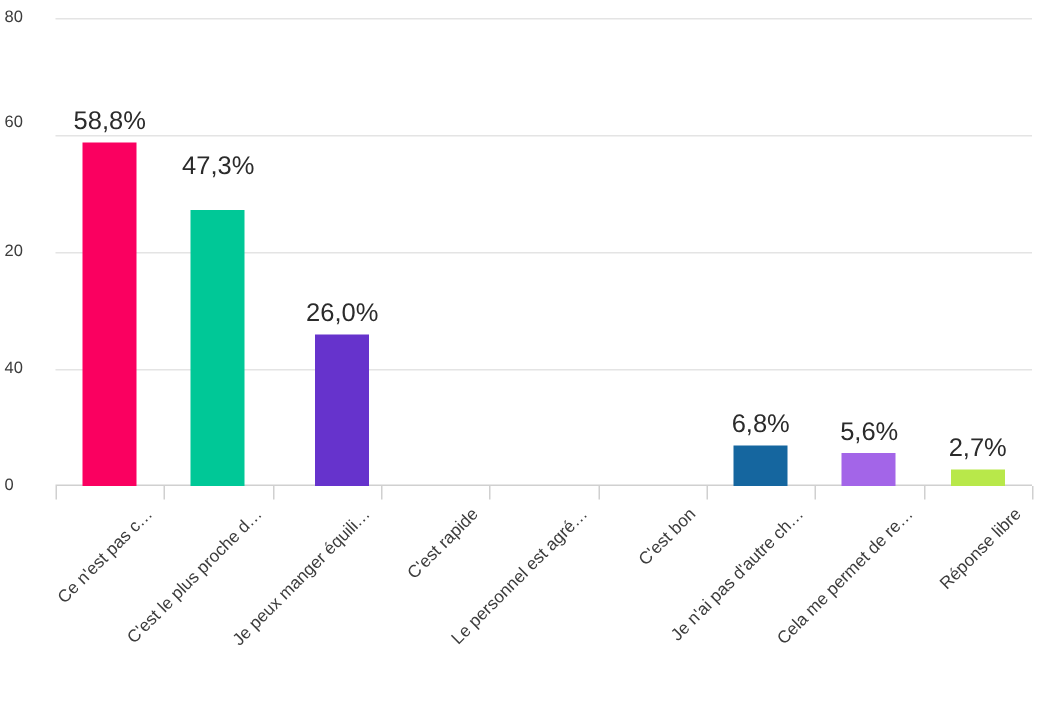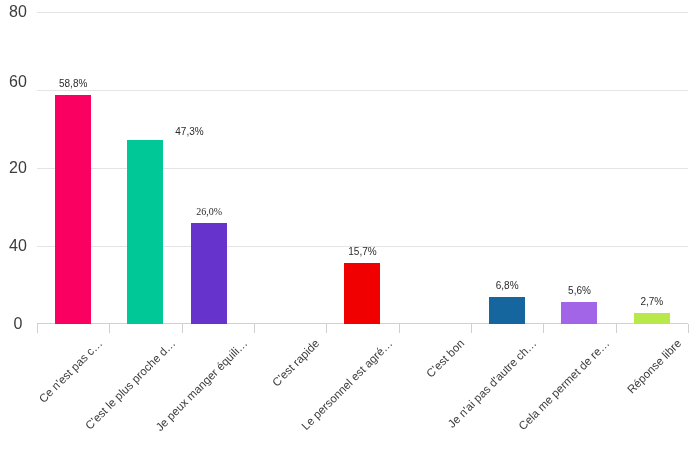--- a/index.html
+++ b/index.html
@@ -39,22 +39,22 @@
     background: #e4e4e4;
   }
   .gridline.baseline {
     background: #d0d0d0;
   }
 
   .ytick-label {
     position: absolute;
     right: 0;
     width: 30px;
-    text-align: center;
-    font-size: 16px;
+    text-align: left;
+    font-size: 11px;
     color: #3c3c3c;
     line-height: 1;
     transform: translateY(-50%);
   }
   .ytick-wrap {
     position: absolute;
     left: 0;
     top: 12px;
     width: 33px;
     height: 312px;
@@ -78,21 +78,21 @@
     bottom: 0;
     left: 50%;
     transform: translateX(-50%);
     width: 36px;
   }
   .bar-value {
     position: absolute;
     left: 50%;
     transform: translateX(-50%);
     white-space: nowrap;
-    font-size: 10px;
+    font-size: 17px;
     color: #2b2b2b;
     line-height: 1;
   }
 
   
   .xaxis-layer {
     position: absolute;
     left: 37px;
     top: 324px;
     width: 651px;
@@ -141,29 +141,25 @@
     <div class="gridline baseline" style="top:311px;"></div>
   </div>
 
   <div class="bars-layer" id="bars-layer">
       <div class="bar-slot" style="left: 0px; width: 72.3333px;">
         <div class="bar" title="Ce n'est pas c… 58,8%" style="height: 229.32px; background: rgb(250, 0, 96);"></div>
         <div class="bar-value" style="bottom: 235.32px;">58,8%</div>
       </div>
       <div class="bar-slot" style="left: 72.3333px; width: 72.3333px;">
         <div class="bar" title="C'est le plus proche d… 47,3%" style="height: 184.47px; background: rgb(0, 200, 151);"></div>
-        <div class="bar-value" style="bottom: 187px; margin-left: 44px;">47,3%</div>
+        <div class="bar-value" style="bottom: 205px;">47,3%</div>
       </div>
-      <div class="bar-slot" style="left: 136px; width: 72.3333px; font-family: Liberation Serif, serif;">
+      <div class="bar-slot" style="left: 155px; width: 72.3333px;">
         <div class="bar" title="Je peux manger équili… 26,0%" style="height: 101.4px; background: rgb(102, 51, 204);"></div>
         <div class="bar-value" style="bottom: 107.4px;">26,0%</div>
-      </div>
-      <div class="bar-slot" style="left: 289.333px; width: 72.3333px;">
-        <div class="bar" title="Le personnel est agré… 15,7%" style="height: 61.23px; background: rgb(240, 0, 0);"></div>
-        <div class="bar-value" style="bottom: 67.23px;">15,7%</div>
       </div>
       <div class="bar-slot" style="left: 434px; width: 72.3333px;">
         <div class="bar" title="Je n'ai pas d'autre ch… 6,8%" style="height: 26.52px; background: rgb(21, 102, 159);"></div>
         <div class="bar-value" style="bottom: 32.52px;">6,8%</div>
       </div>
       <div class="bar-slot" style="left: 506.333px; width: 72.3333px;">
         <div class="bar" title="Cela me permet de re… 5,6%" style="height: 21.84px; background: rgb(163, 101, 232);"></div>
         <div class="bar-value" style="bottom: 27.84px;">5,6%</div>
       </div>
       <div class="bar-slot" style="left: 578.667px; width: 72.3333px;">

